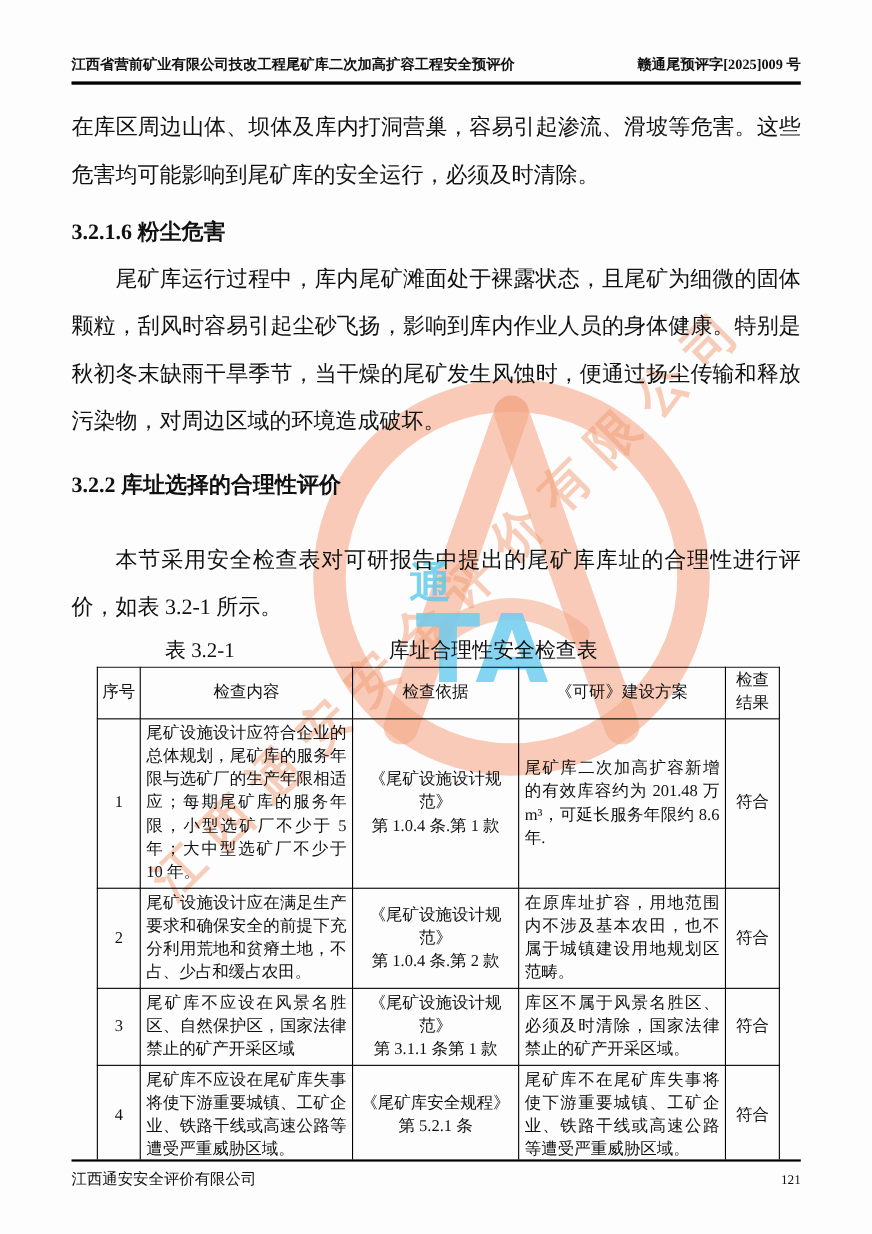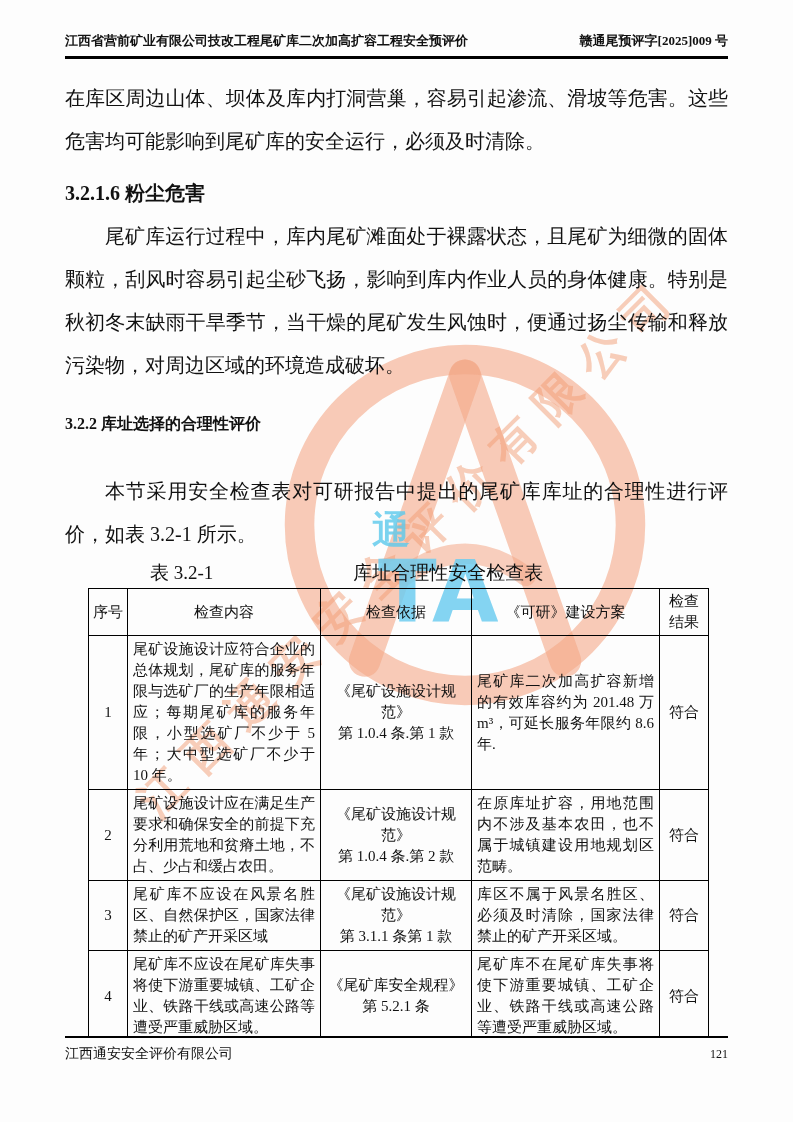--- a/index.html
+++ b/index.html
@@ -28,28 +28,28 @@
     transform:rotate(-45deg); white-space:nowrap; font-weight:bold;
   }
   .wm-red {
     position:absolute; left:298px; top:696px; font-size:86px; font-weight:600;
     letter-spacing:22px; color:rgba(224,70,70,0.62); white-space:nowrap; line-height:1;
   }
   
   .content { position:absolute; left:65px; top:0; width:663px; z-index:1; }
   .doc-header {
     display:flex; justify-content:space-between; align-items:flex-end;
-    padding-top:32px; padding-bottom:6px; border-bottom:3px solid #000;
+    padding-top:50px; padding-bottom:6px; border-bottom:3px solid #000;
     font-size:13px; font-weight:bold; white-space:nowrap;
   }
   .para { font-size:20px; line-height:43px; text-align:justify; }
   .p1 { margin-top:18px; }
   .h-sub { font-size:20px; font-weight:bold; margin-top:9px; line-height:43px; }
   .p2 { text-indent:40px; }
-  .h-sec { font-size:16px; font-weight:bold; margin-top:15px; line-height:43px; }
+  .h-sec { font-size:20px; font-weight:bold; margin-top:15px; line-height:43px; }
   .p3 { text-indent:40px; margin-top:25px; }
   .caption-row {
     display:flex; align-items:center; font-size:19px;
     height:30px; padding-left:85px; margin-top:2px;
   }
   .caption-title { margin-left:140px; }
   
   .table-clip { height:450px; overflow:hidden; border-bottom:2px solid #000; }
   table.check { border-collapse:collapse; table-layout:fixed; margin-left:23px; width:620px;
     font-size:15px; line-height:21px; }

